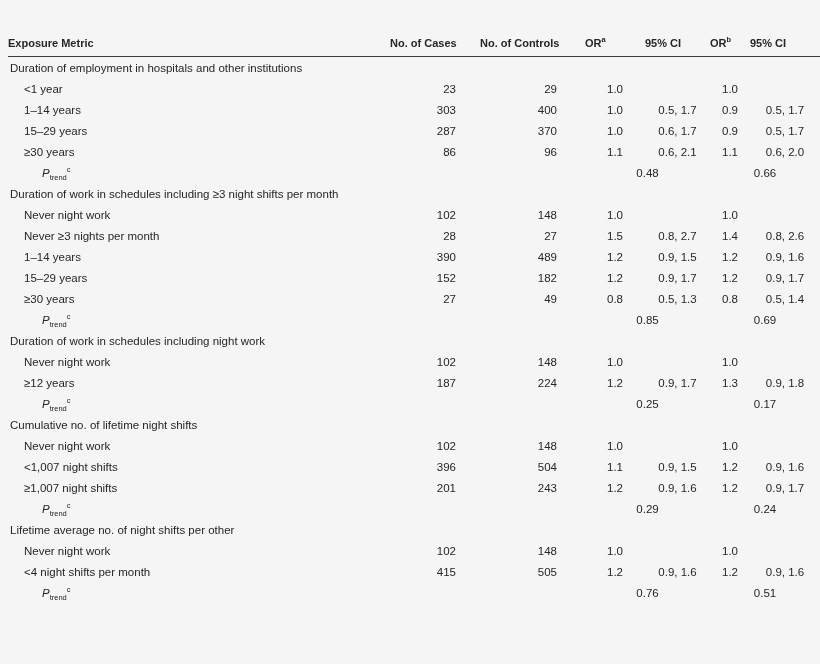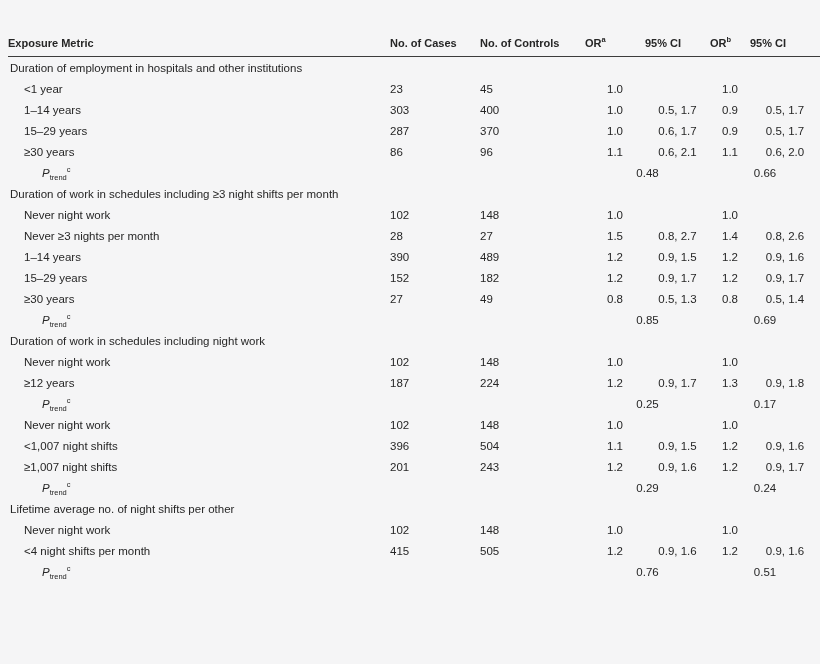--- a/index.html
+++ b/index.html
@@ -54,21 +54,21 @@
 
   tbody td {
     font-size: 11.5px;
     height: 21px;
     padding: 0;
     vertical-align: middle;
     white-space: nowrap;
   }
   td.stub  { text-align: left; padding-left: 2px; }
   td.item-label { padding-left: 16px; }
-  td.num   { text-align: left; }
+  td.num   { text-align: right; }
   td.cases    { padding-right: 24px; }
   td.controls { padding-right: 28px; }
   td.ctr   { text-align: center; }
 
   td.p-label { padding-left: 34px; }
   td.p-label i {
     font-style: italic;
     font-size: 11.5px;
   }
   td.p-label sub {
@@ -108,21 +108,21 @@
         <th>95% CI</th>
       </tr>
     </thead>
     <tbody>
         <tr>
           <td class="stub" colspan="7">Duration of employment in hospitals and other institutions</td>
         </tr>
         <tr>
           <td class="stub item-label">&lt;1 year</td>
           <td class="num cases">23</td>
-          <td class="num controls">45</td>
+          <td class="num controls">29</td>
           <td class="ctr">1.0</td>
           <td class="ctr"></td>
           <td class="ctr">1.0</td>
           <td class="ctr"></td>
         </tr>
         <tr>
           <td class="stub item-label">1–14 years</td>
           <td class="num cases">303</td>
           <td class="num controls">400</td>
           <td class="ctr">1.0</td>
@@ -232,20 +232,23 @@
           <td class="ctr">0.9, 1.8</td>
         </tr>
         <tr>
           <td class="stub p-label"><i>P</i><sub>trend</sub><sup>c</sup></td>
           <td></td>
           <td></td>
           <td class="ctr" colspan="2">0.25</td>
           <td class="ctr" colspan="2">0.17</td>
         </tr>
         <tr>
+          <td class="stub" colspan="7">Cumulative no. of lifetime night shifts</td>
+        </tr>
+        <tr>
           <td class="stub item-label">Never night work</td>
           <td class="num cases">102</td>
           <td class="num controls">148</td>
           <td class="ctr">1.0</td>
           <td class="ctr"></td>
           <td class="ctr">1.0</td>
           <td class="ctr"></td>
         </tr>
         <tr>
           <td class="stub item-label">&lt;1,007 night shifts</td>

